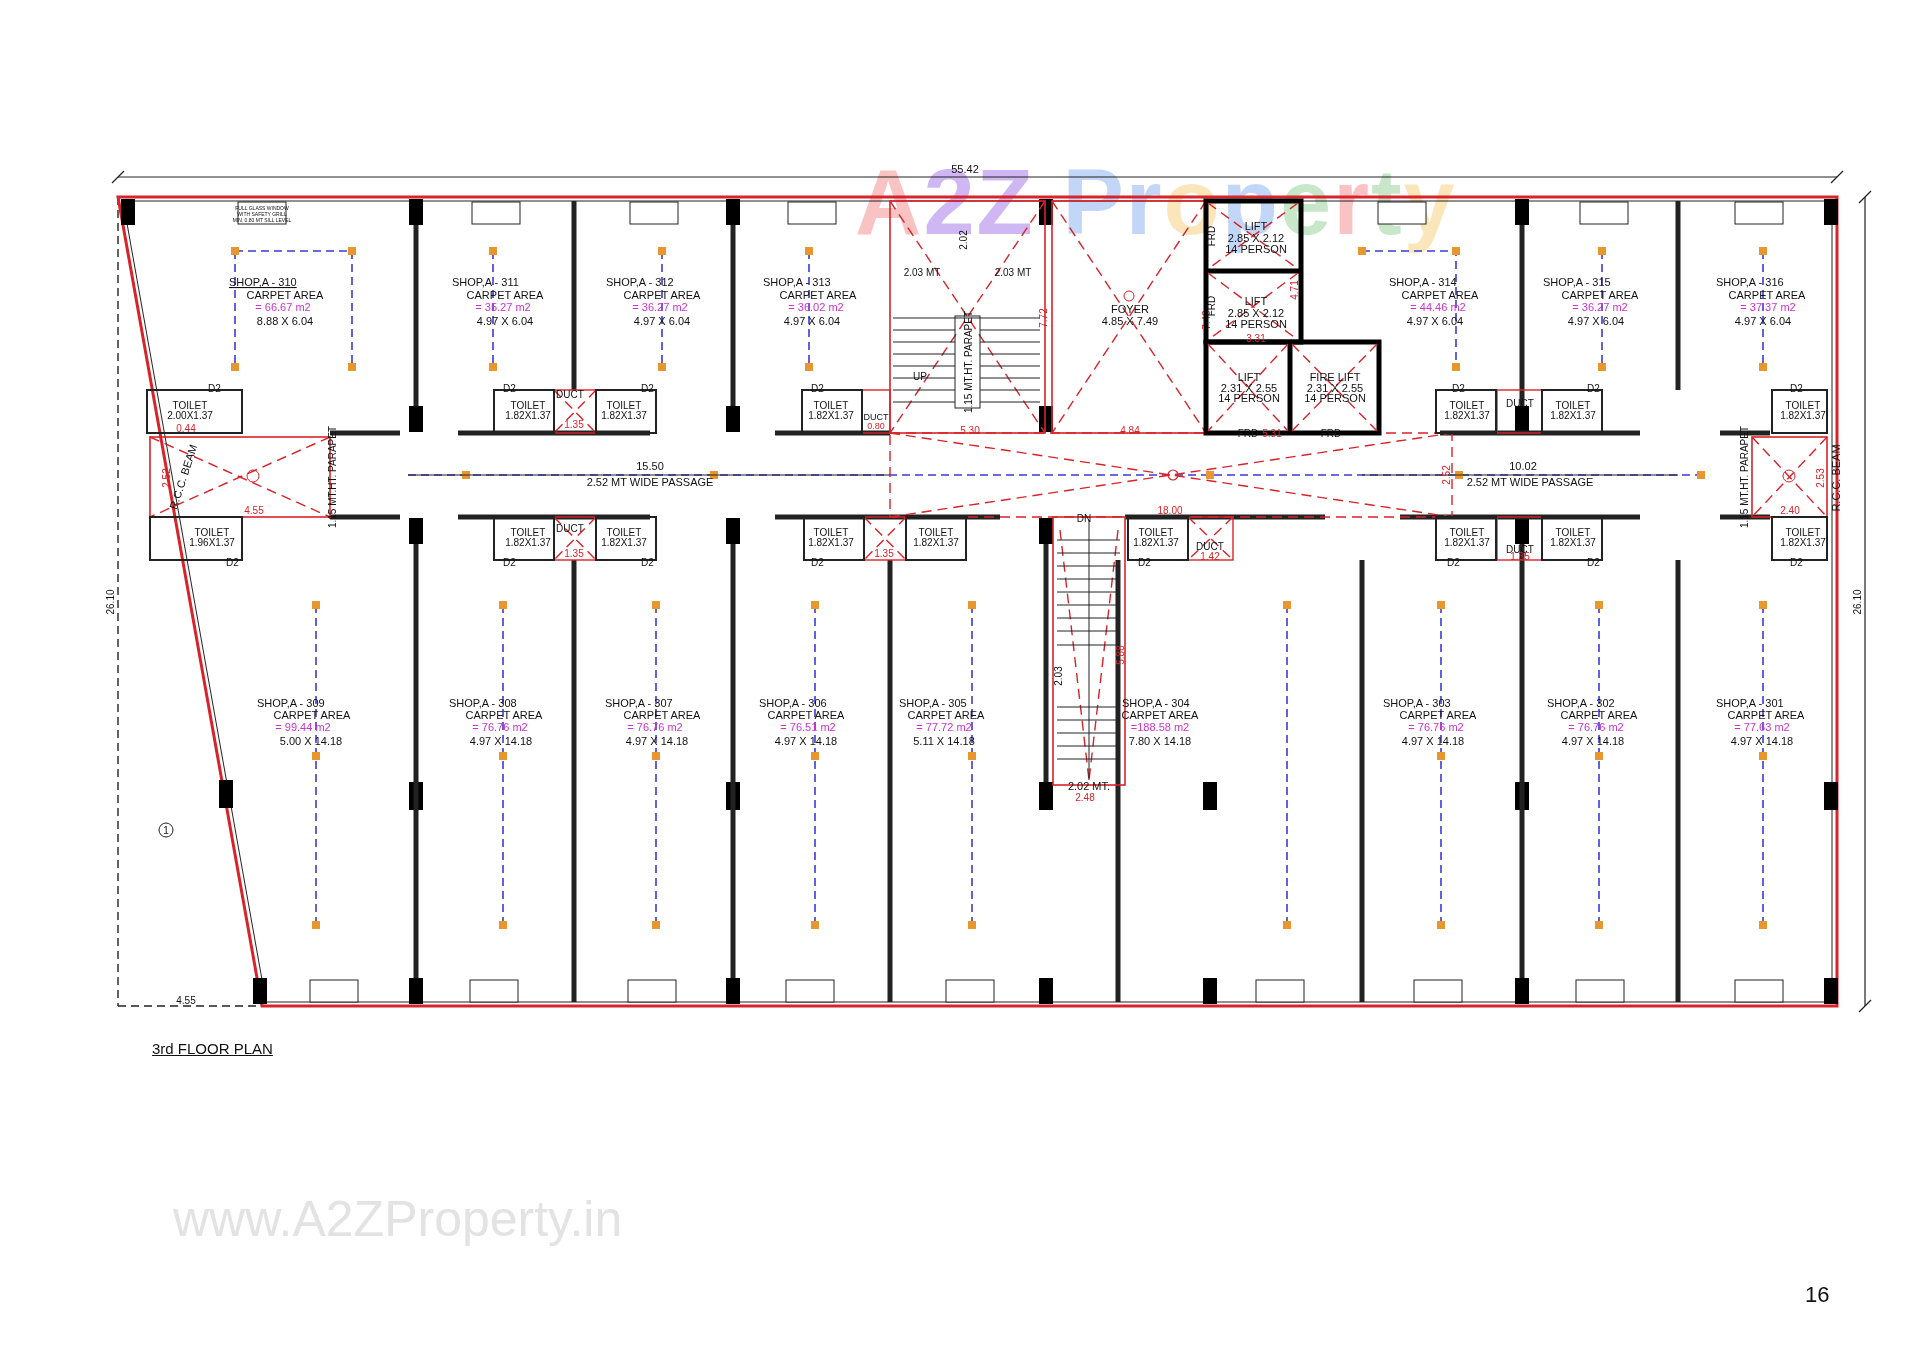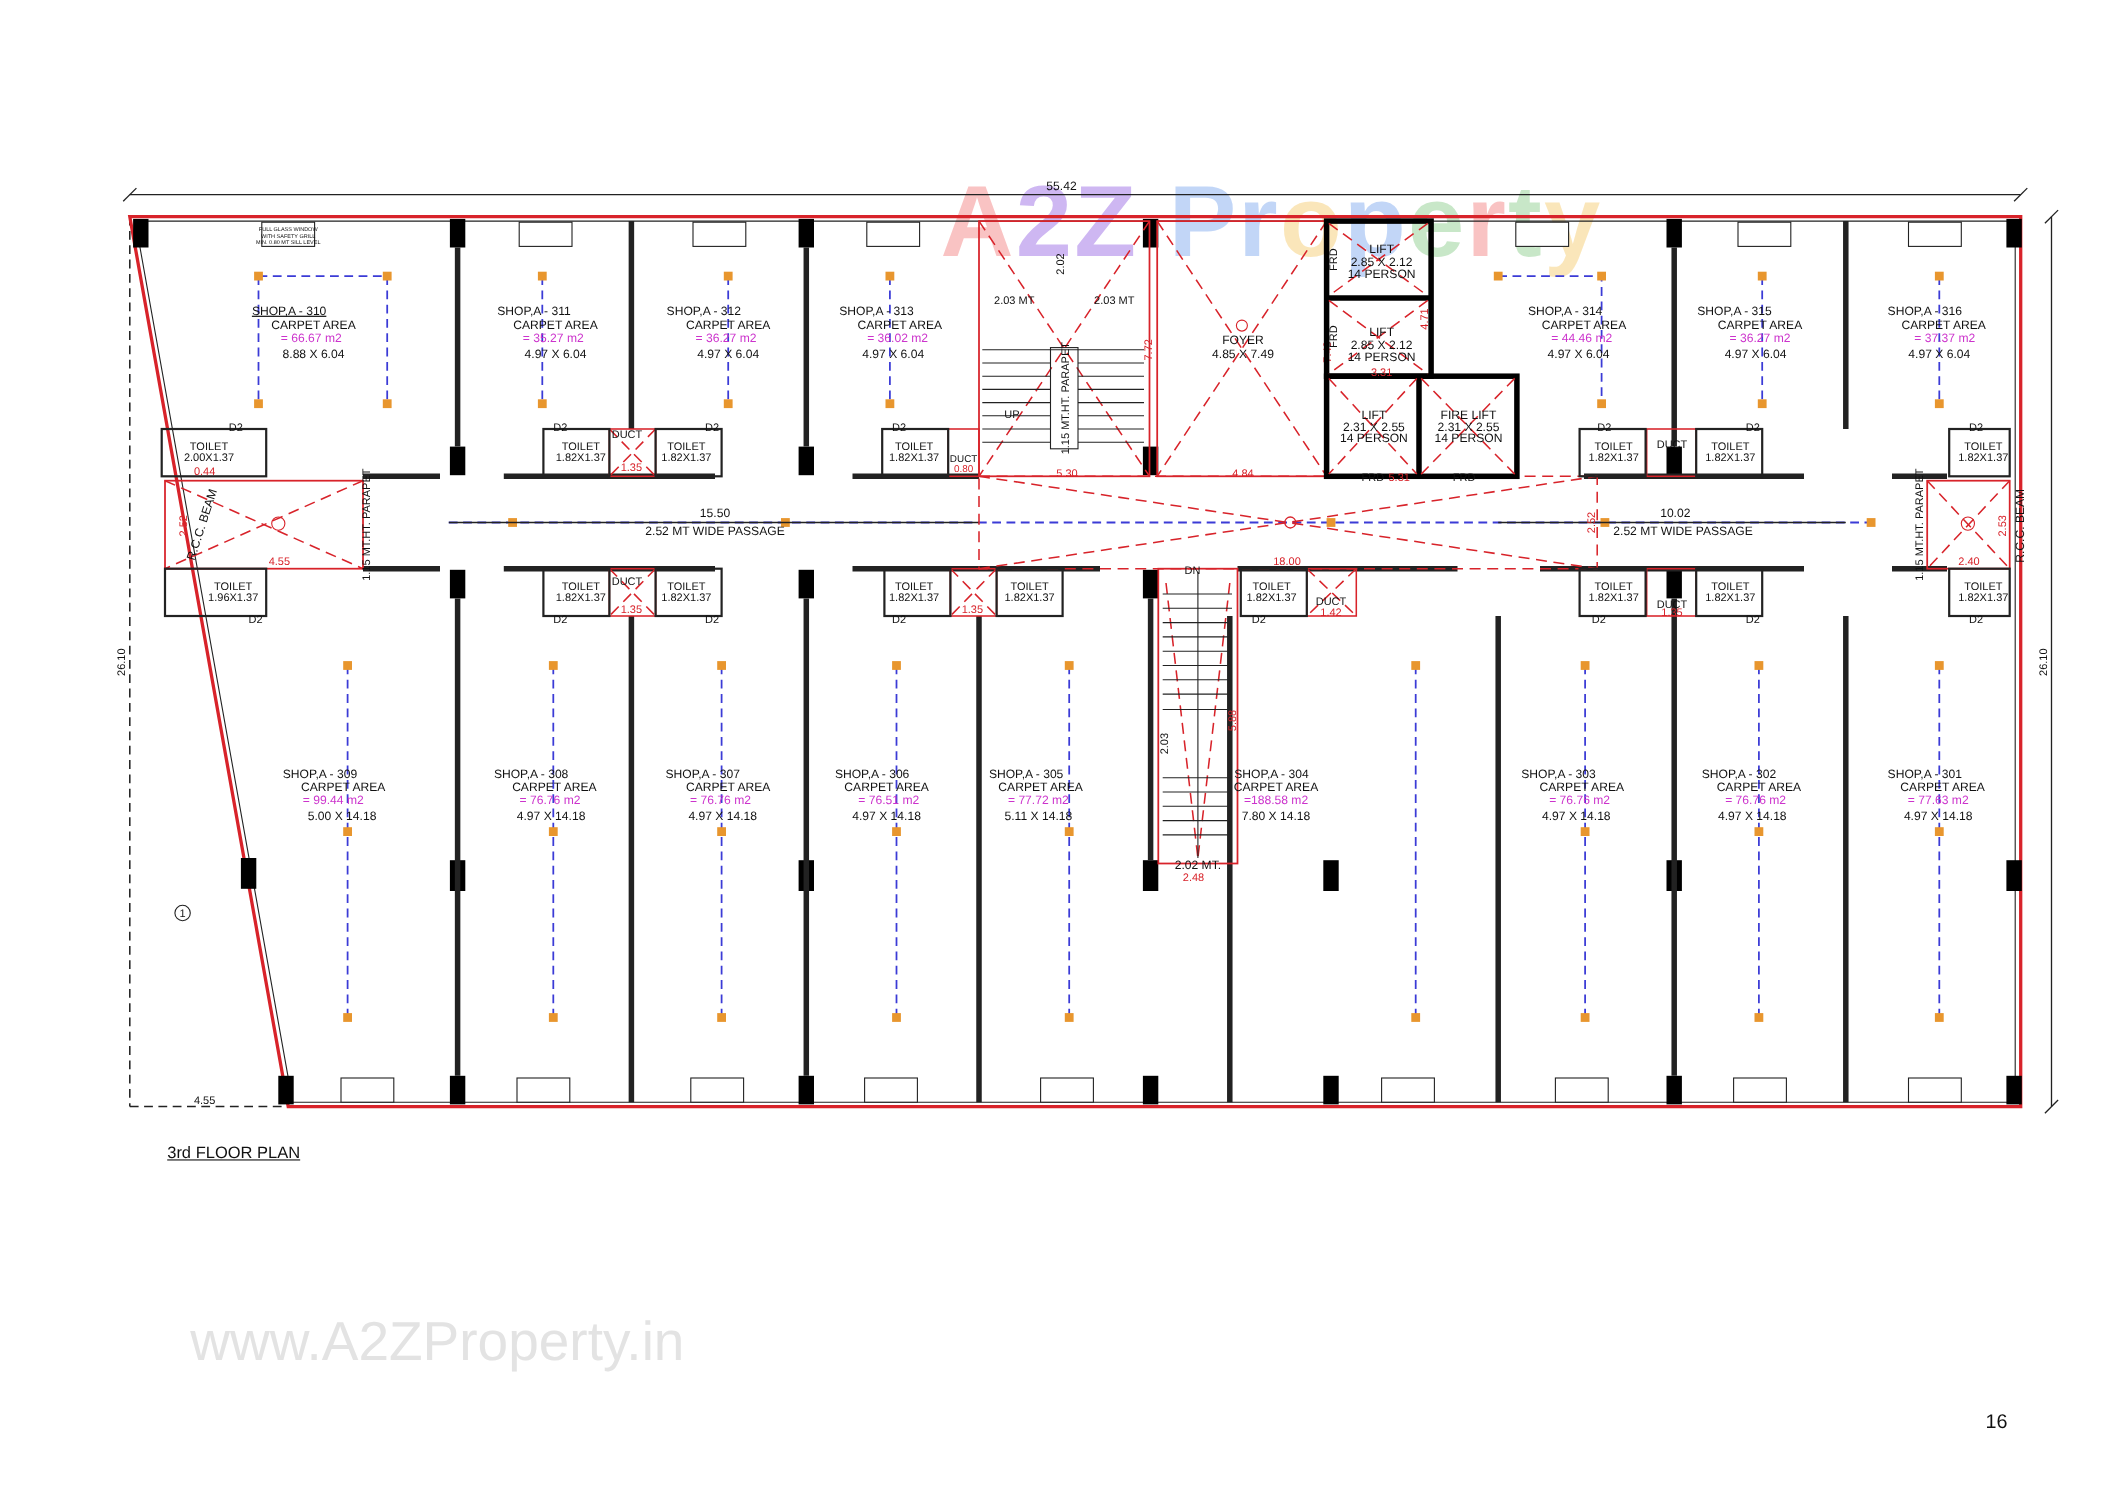--- a/index.html
+++ b/index.html
@@ -16,21 +16,21 @@
   .bdash{stroke:#3b3bd6;stroke-width:1.6;fill:none;stroke-dasharray:8 5;}
   .kdash{stroke:#222;stroke-width:1.4;fill:none;stroke-dasharray:8 5;}
   .col{fill:#000;}
   .node{fill:#e8962e;}
   .win{fill:#fff;stroke:#222;stroke-width:1;}
   .dim{stroke:#222;stroke-width:1.2;}
   #wm-top{position:absolute;left:855px;top:150px;font-size:92px;font-weight:bold;letter-spacing:2px;opacity:0.33;white-space:nowrap;}
   #wm-top .a{color:#ef4b4b;} #wm-top .z{color:#6d28d9;text-align:right;} #wm-top .p{color:#4a86e8;} #wm-top .o{color:#f2b632;} #wm-top .r{color:#4a86e8;} #wm-top .g{color:#5cb85c;}
   #wm-bottom{position:absolute;left:148px;top:1190px;font-size:50px;color:#e3e3e3;white-space:nowrap;margin-left:25px;}
   #plan-title{position:absolute;left:136px;top:1040px;font-size:15px;color:#111;text-decoration:underline;margin-left:16px;}
-  #page-num{position:absolute;left:1805px;top:1282px;font-size:18px;color:#111;}
+  #page-num{position:absolute;left:1805px;top:1282px;font-size:22px;color:#111;}
 </style>
 </head>
 <body>
 
 <div id="wm-top"><span class="a">A</span><span class="z">2Z</span> <span class="p">P</span><span class="r">r</span><span class="o">o</span><span class="p">p</span><span class="g">e</span><span class="a">r</span><span class="g">t</span><span class="o">y</span></div>
 
 <svg width="1920" height="1357" viewBox="0 0 1920 1357">
 
   <g>
     <line class="dim" x1="118" y1="177" x2="1837" y2="177"></line>

